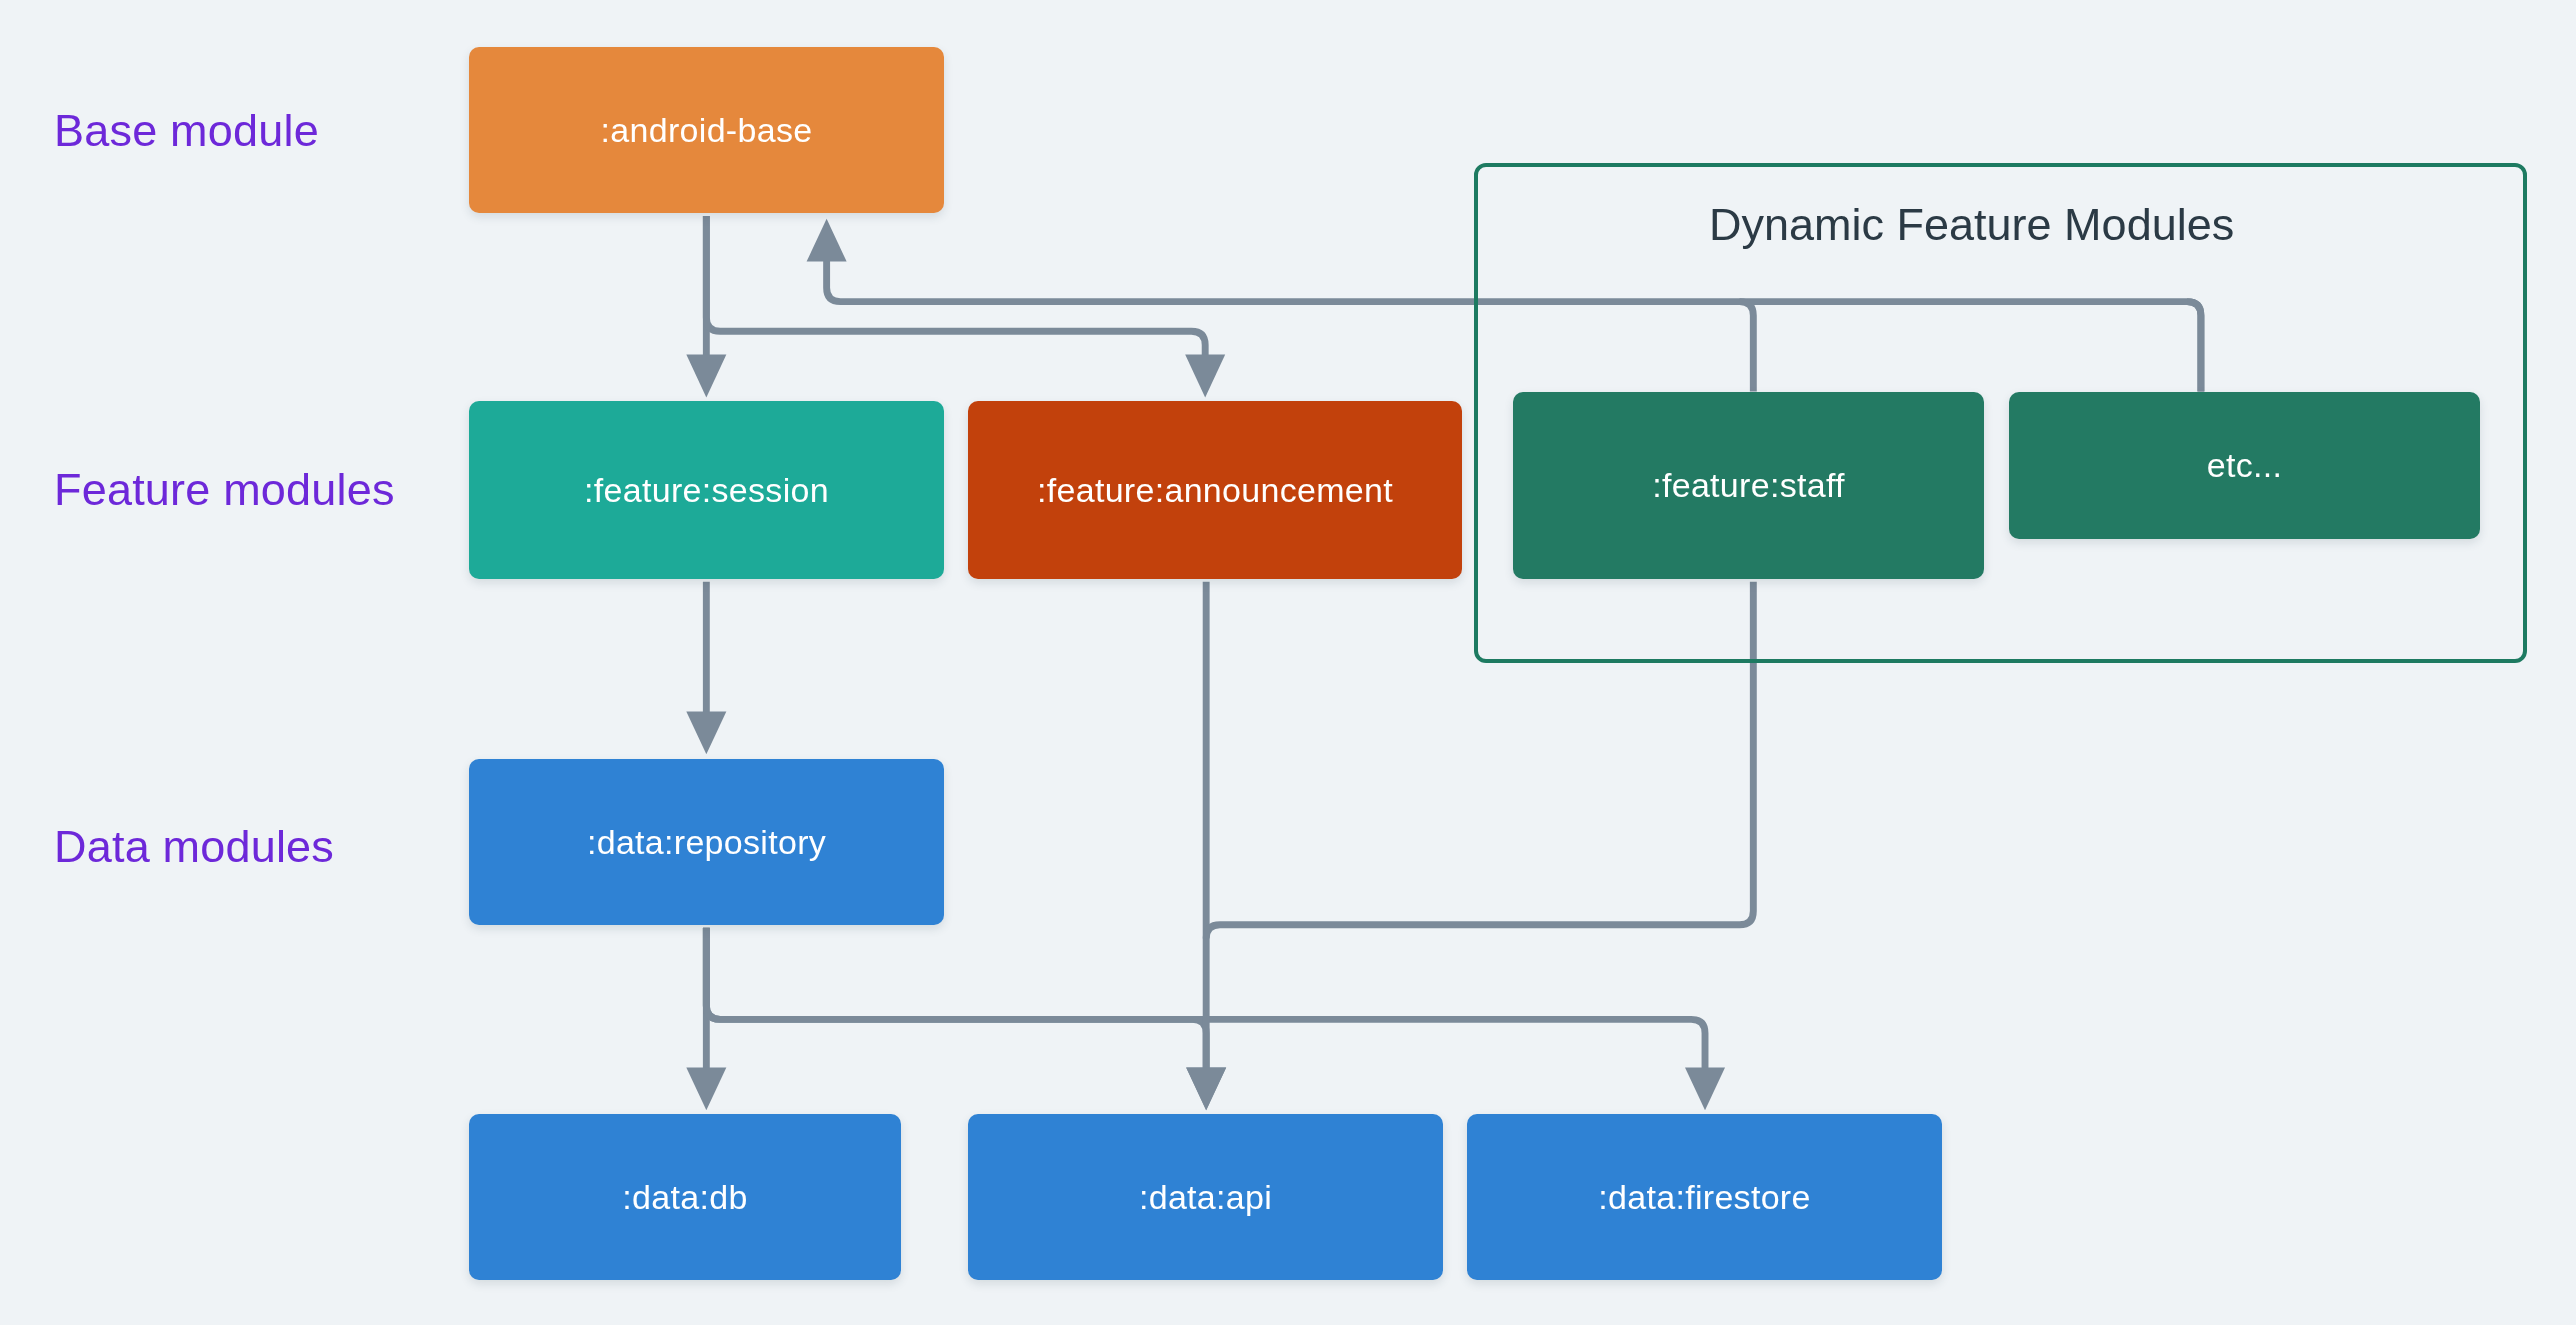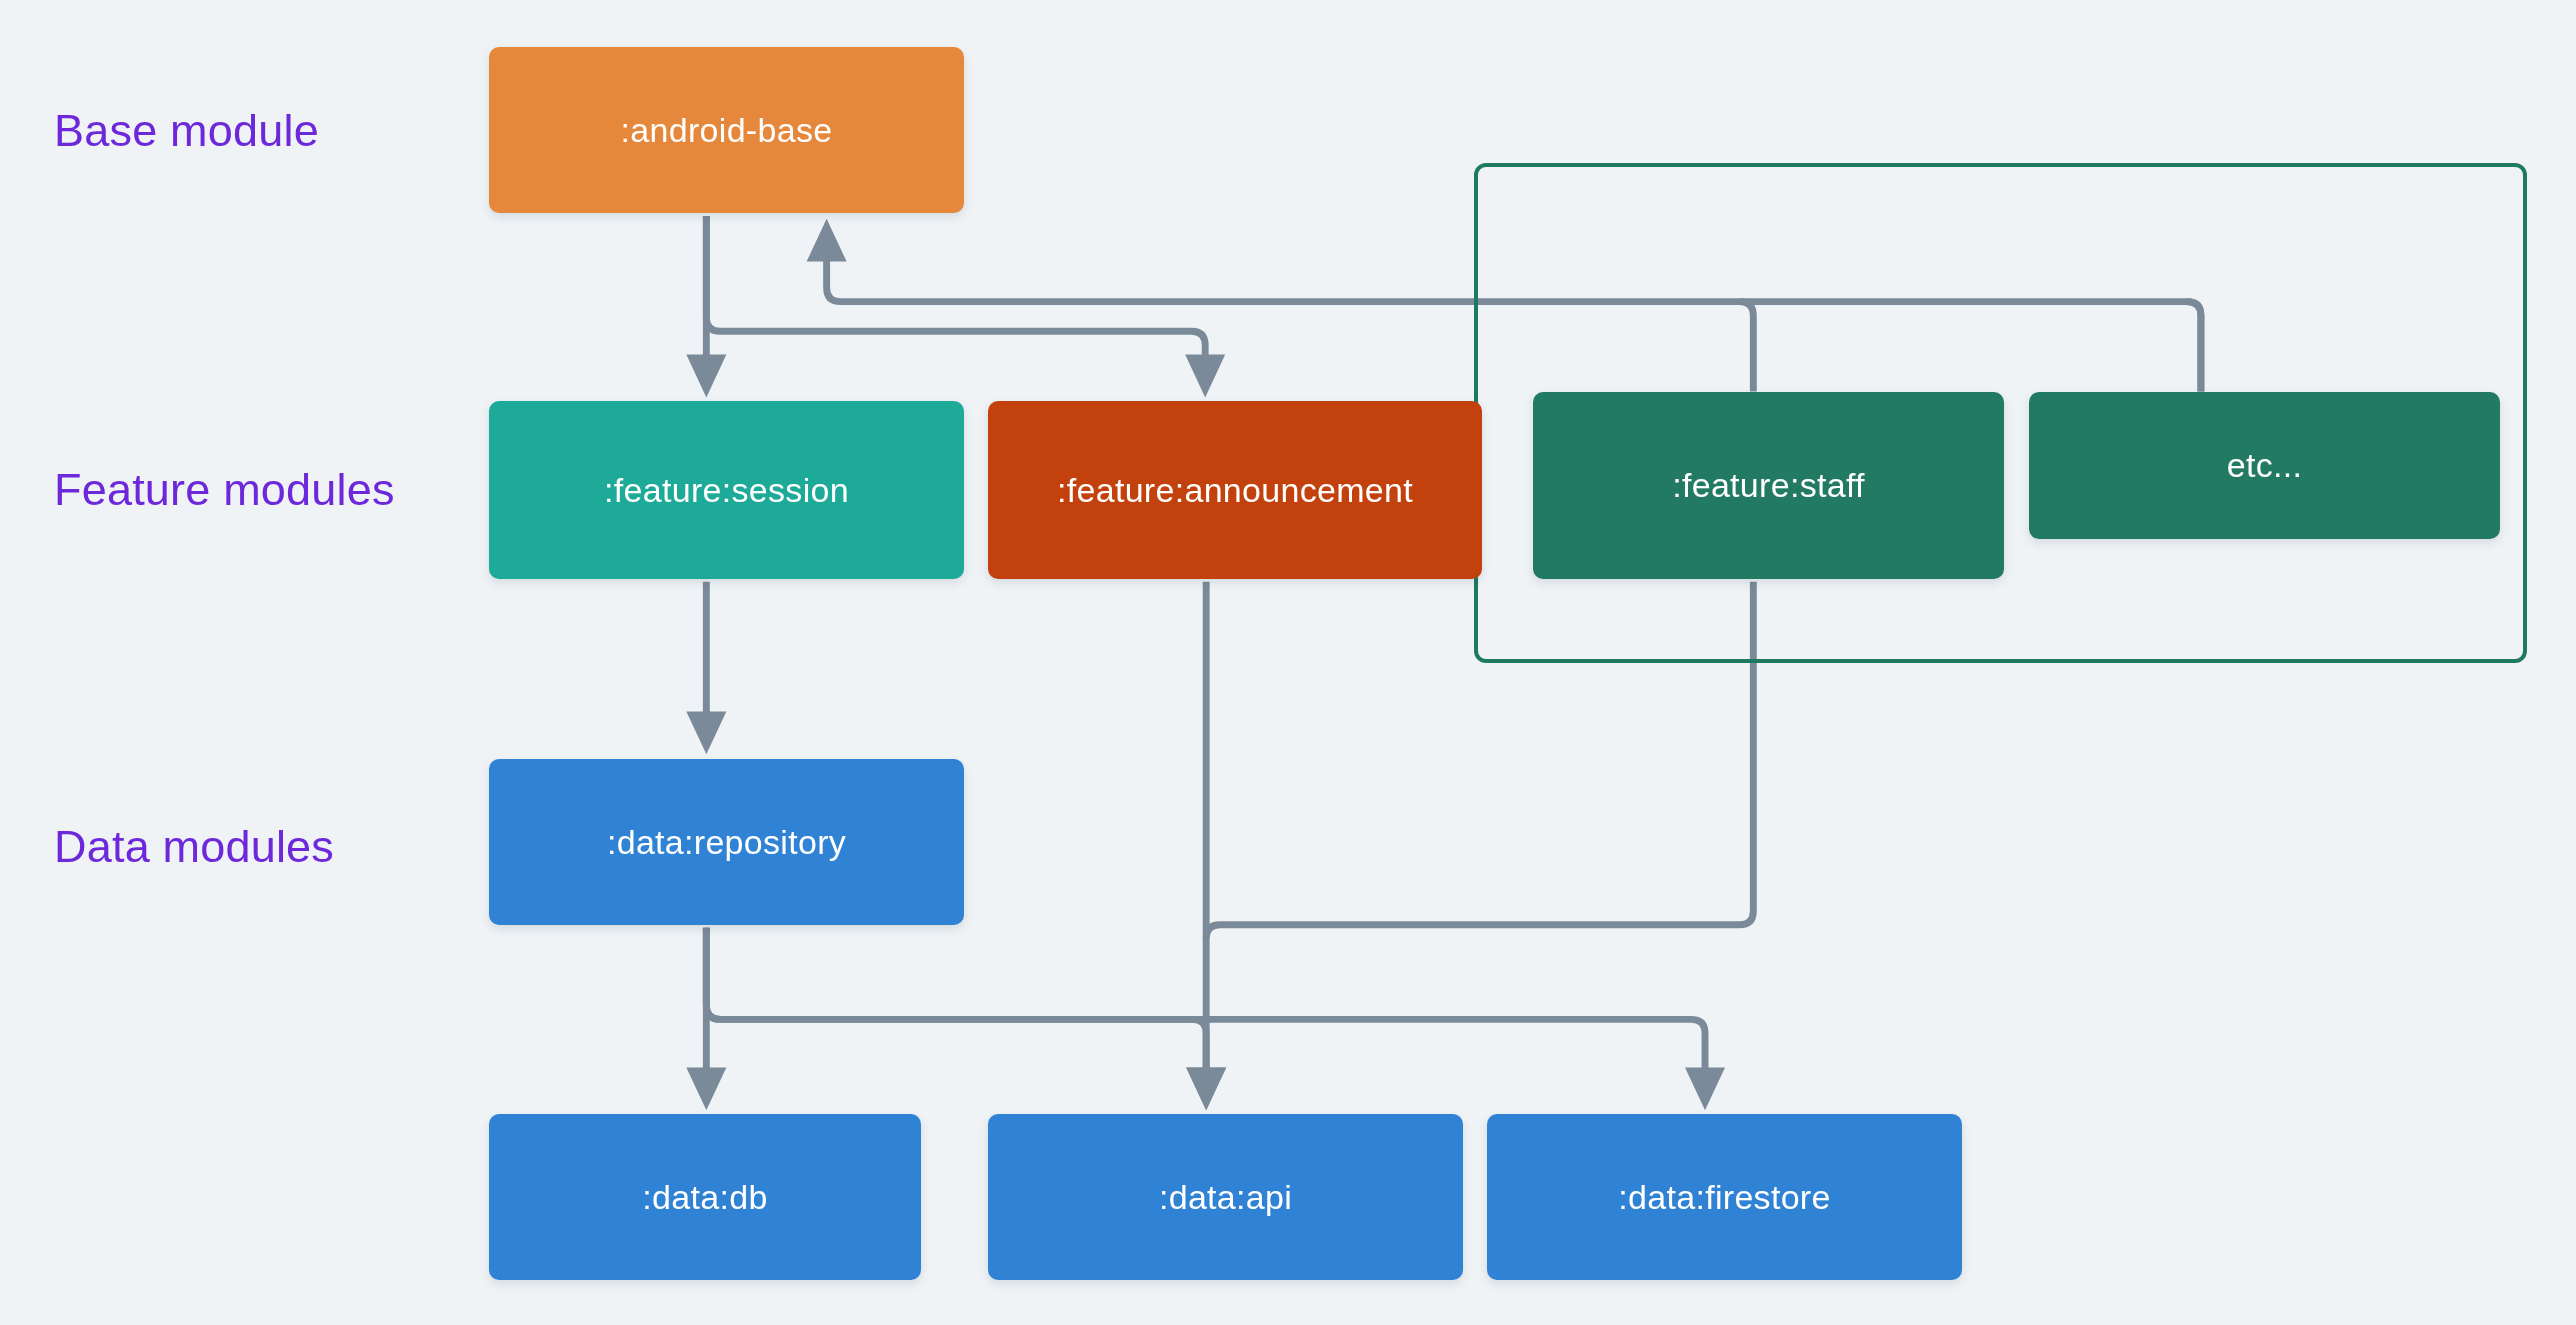--- a/index.html
+++ b/index.html
@@ -30,21 +30,20 @@
     box-shadow: 0 4px 10px rgba(40,60,80,0.13);
     display: flex;
     align-items: center;
     justify-content: center;
     color: #ffffff;
     font-size: 34px;
     font-weight: 400;
     letter-spacing: 0.3px;
     box-sizing: border-box;
     text-align: center;
-    margin-left: 20px;
   }
   .group-box {
     position: absolute;
     border: 4px solid #1d7a61;
     border-radius: 12px;
     box-sizing: border-box;
     background: transparent;
   }
   .group-title {
     position: absolute;
@@ -95,20 +94,21 @@
       <path d="M 1223,590 L 1223,1103" marker-end="url(#arrowhead)"></path>
 
       <path d="M 1778,590 L 1778,924 Q 1778,938 1764,938 L 1237,938 Q 1223,938 1223,952"></path>
 
       <path d="M 1778,397 L 1778,320 Q 1778,306 1764,306"></path>
 
     </g>
   </svg>
 
   <div class="group-box" style="left:1474px; top:163px; width:1053px; height:500px;"></div>
+  <div class="group-title" style="left:1709px; top:202px;">Dynamic Feature Modules</div>
 
   <div class="row-label" style="left:54px; top:108px;">Base module</div>
   <div class="row-label" style="left:54px; top:467px;">Feature modules</div>
   <div class="row-label" style="left:54px; top:824px;">Data modules</div>
 
   <div class="node" style="left:469px; top:47px; width:475px; height:166px; background:#e5883c;">:android-base</div>
 
   <div class="node" style="left:469px; top:401px; width:475px; height:178px; background:#1daa98;">:feature:session</div>
 
   <div class="node" style="left:968px; top:401px; width:494px; height:178px; background:#c2410c;">:feature:announcement</div>

